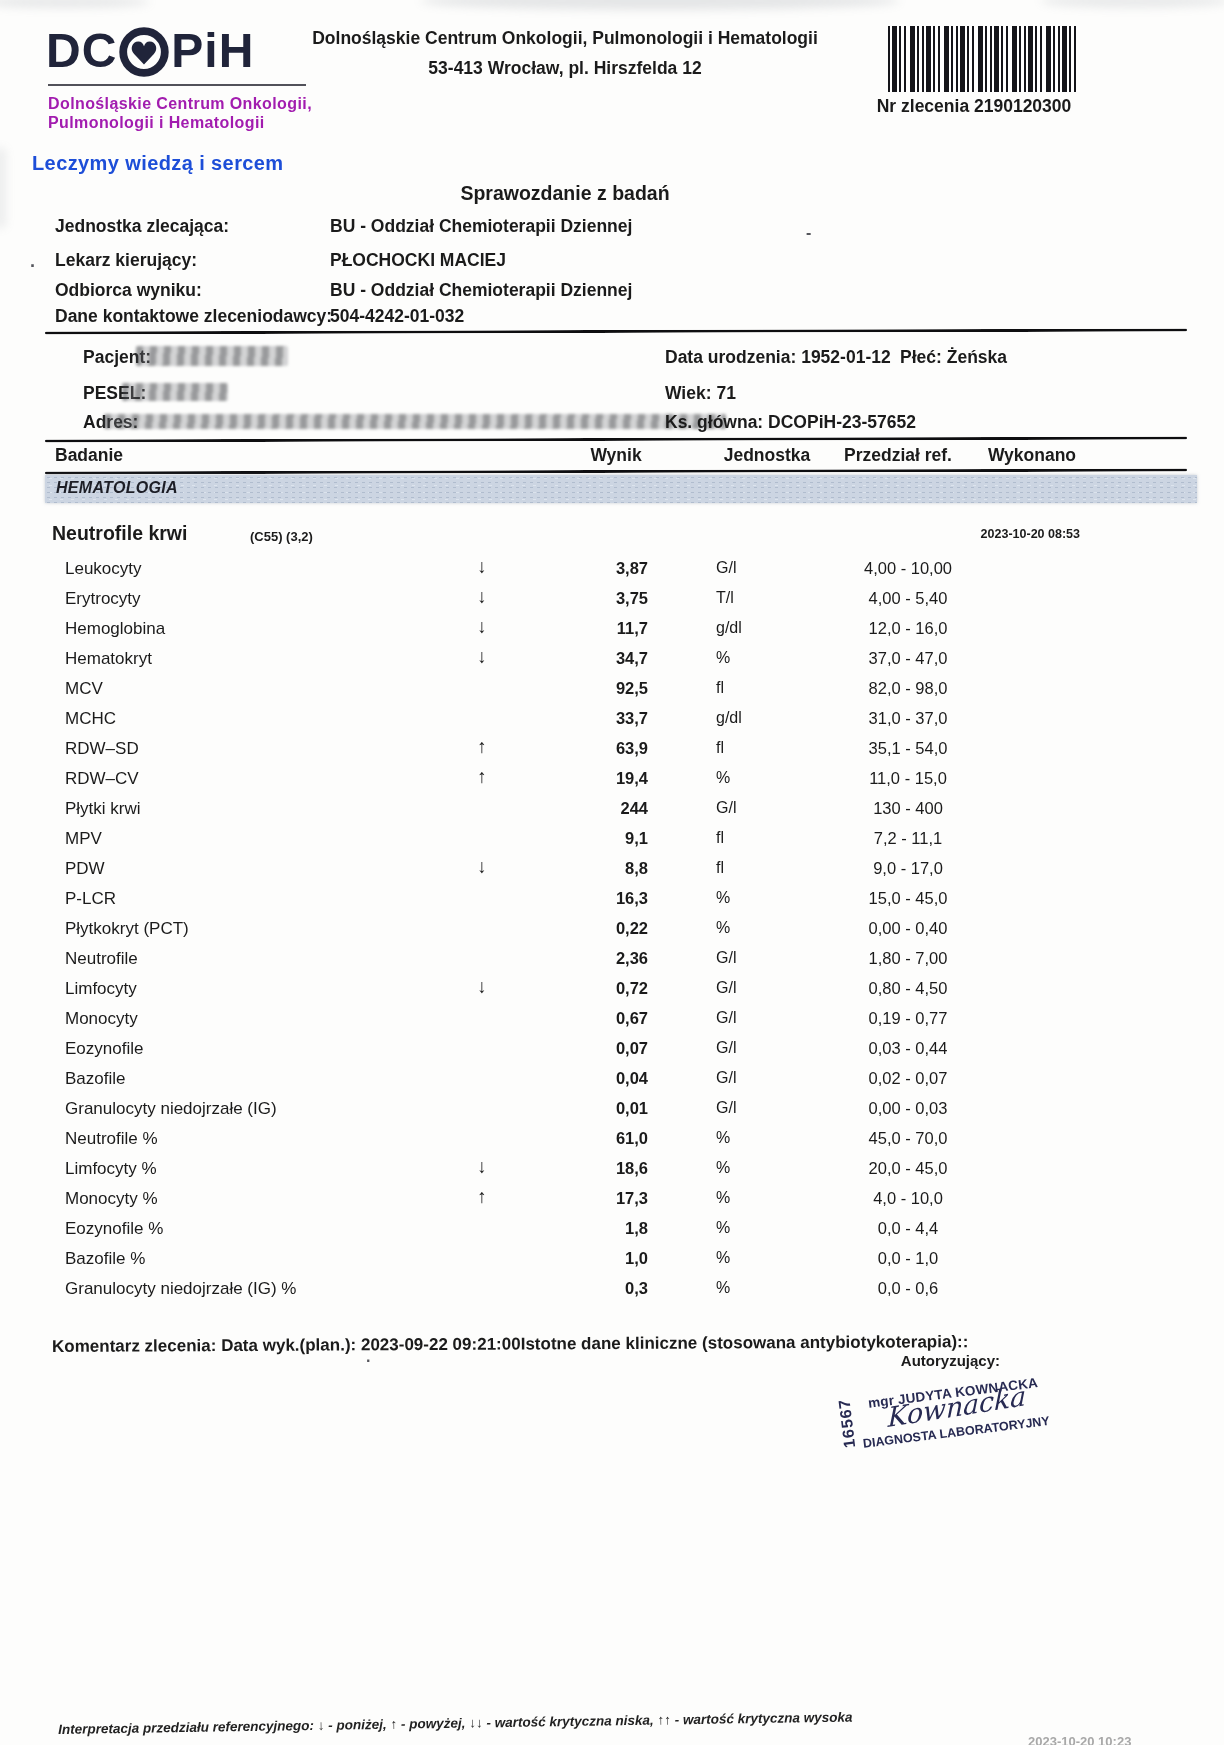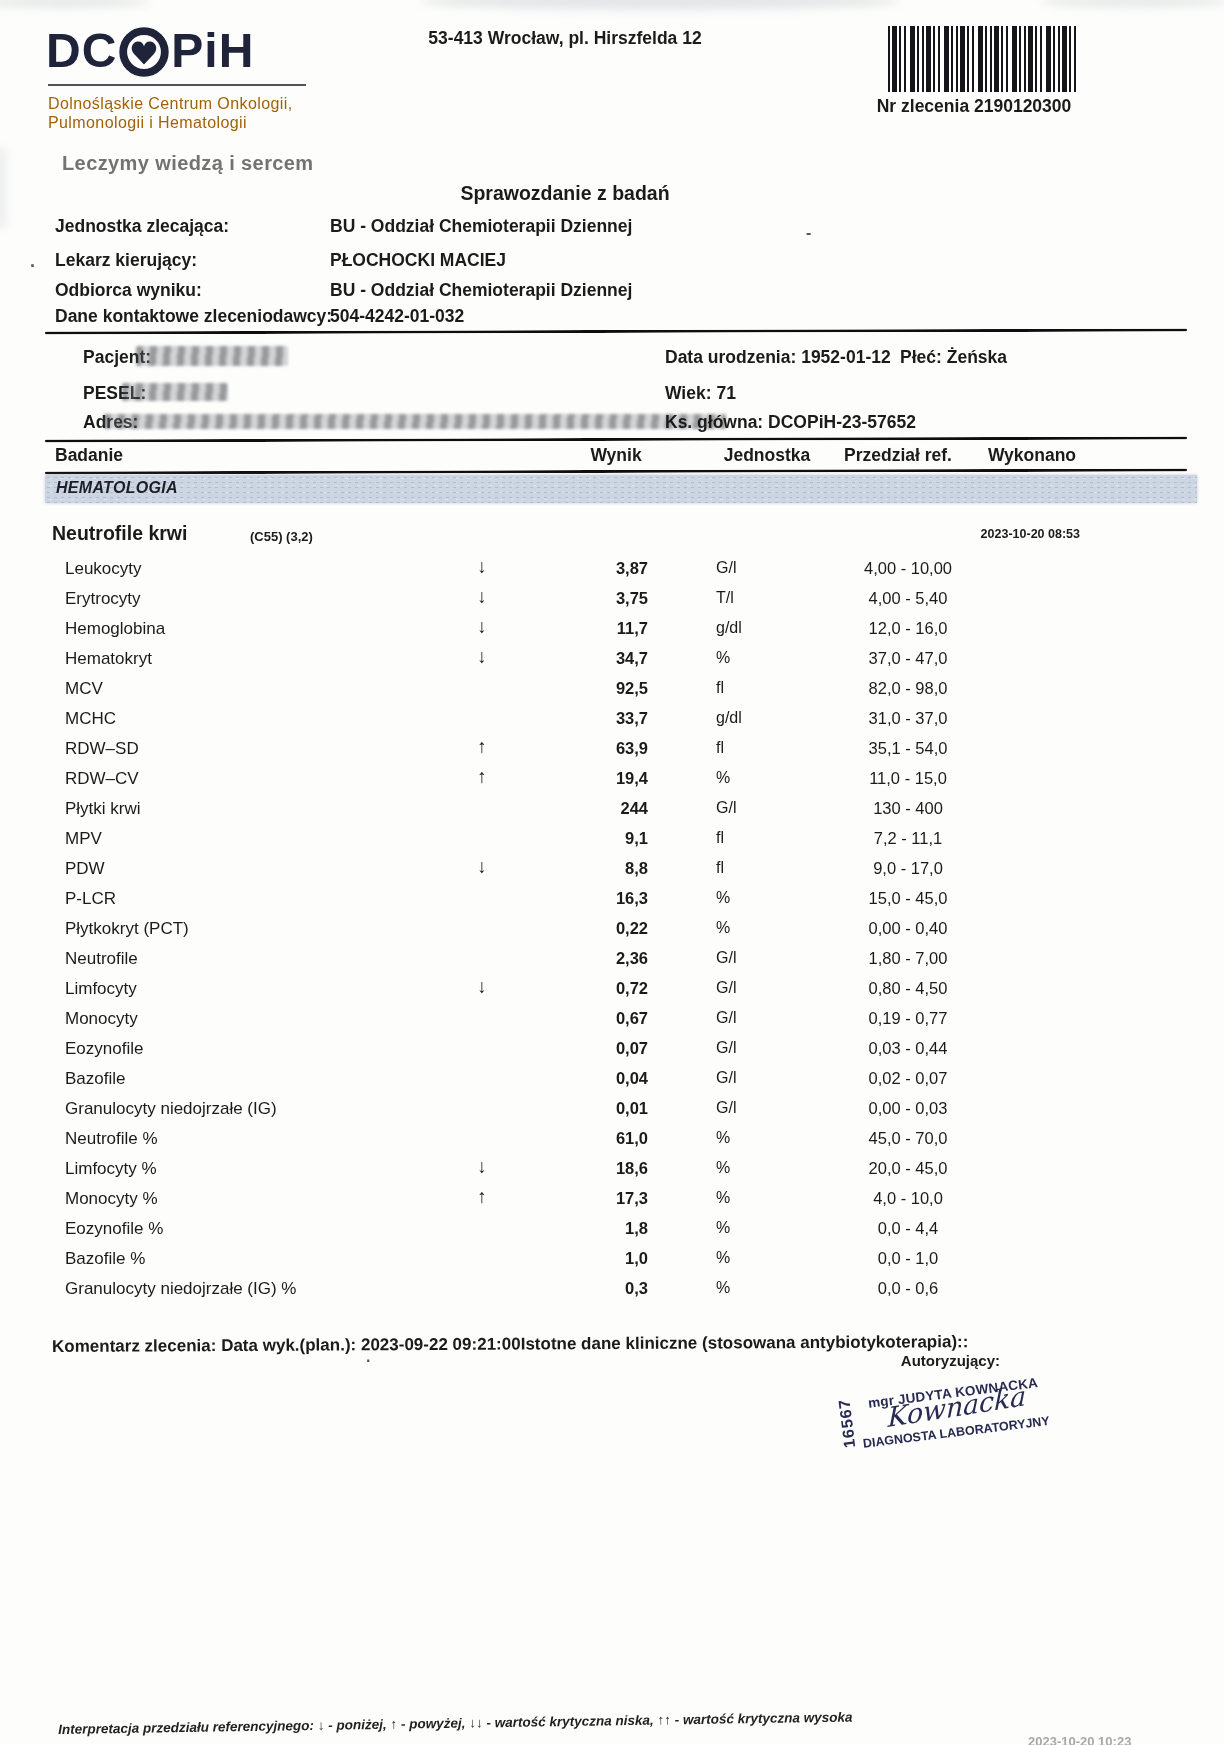--- a/index.html
+++ b/index.html
@@ -17,23 +17,23 @@
   .smudge.s4{left:-6px;top:148px;width:12px;height:80px;opacity:.15;border-radius:4px;}
   .artifact{position:absolute;color:#55565c;font-weight:700;}
   .dot1{left:30px;top:256px;font-size:18px;}
   .dash1{left:806px;top:224px;font-size:16px;}
   .dot2{left:366px;top:1352px;font-size:16px;}
   
   .logo-line{left:46px;top:24px;display:flex;align-items:center;font-weight:700;
     font-size:48px;letter-spacing:1px;color:#20243a;line-height:1;}
   .heart-svg{width:52px;height:52px;margin:2px 1px 0;}
   .logo-rule{left:48px;top:84px;width:258px;border-top:2.5px solid #52525a;}
-  .org-lines{left:48px;top:94px;font-size:16px;font-weight:400;color:#a16207;
+  .org-lines{left:48px;top:94px;font-size:16px;font-weight:700;color:#a21caf;
     line-height:19px;letter-spacing:.4px;}
-  .tagline{left:62px;top:152px;font-size:20px;font-weight:700;color:#737373;letter-spacing:.4px;}
+  .tagline{left:32px;top:152px;font-size:20px;font-weight:700;color:#1d4ed8;letter-spacing:.4px;}
   
   .lab-block{left:285px;top:28px;width:560px;text-align:center;}
   .lab-block p{margin:0 0 9px;font-size:17.5px;font-weight:600;}
   .lab-block .lab-name{font-size:19.5px;font-weight:700;margin-bottom:11px;}
   
   .barcode{left:888px;top:26px;width:192px;height:66px;
     background:repeating-linear-gradient(90deg,
       #15151a 0 2px,#fff 2px 4px,#15151a 4px 9px,#fff 9px 11px,
       #15151a 11px 13px,#fff 13px 16px,#15151a 16px 18px,#fff 18px 22px,
       #15151a 22px 27px,#fff 27px 29px,#15151a 29px 31px,#fff 31px 34px);}
@@ -122,20 +122,21 @@
     <span>PiH</span>
   </div>
   <div class="abs logo-rule"></div>
   <div class="abs org-lines">
     <div>Dolnośląskie Centrum Onkologii,</div>
     <div>Pulmonologii i Hematologii</div>
   </div>
   <div class="abs tagline">Leczymy wiedzą i sercem</div>
 
   <div class="abs lab-block">
+    <p>Dolnośląskie Centrum Onkologii, Pulmonologii i Hematologii</p>
     <p>53-413 Wrocław, pl. Hirszfelda 12</p>
   </div>
 
   <div class="abs barcode"></div>
   <div class="abs order-number">Nr zlecenia 2190120300</div>
 
   <div class="abs report-title">Sprawozdanie z badań</div>
 
   <span class="abs ref-label ry0">Jednostka zlecająca:</span>
   <span class="abs ref-value ry0">BU - Oddział Chemioterapii Dziennej</span>

